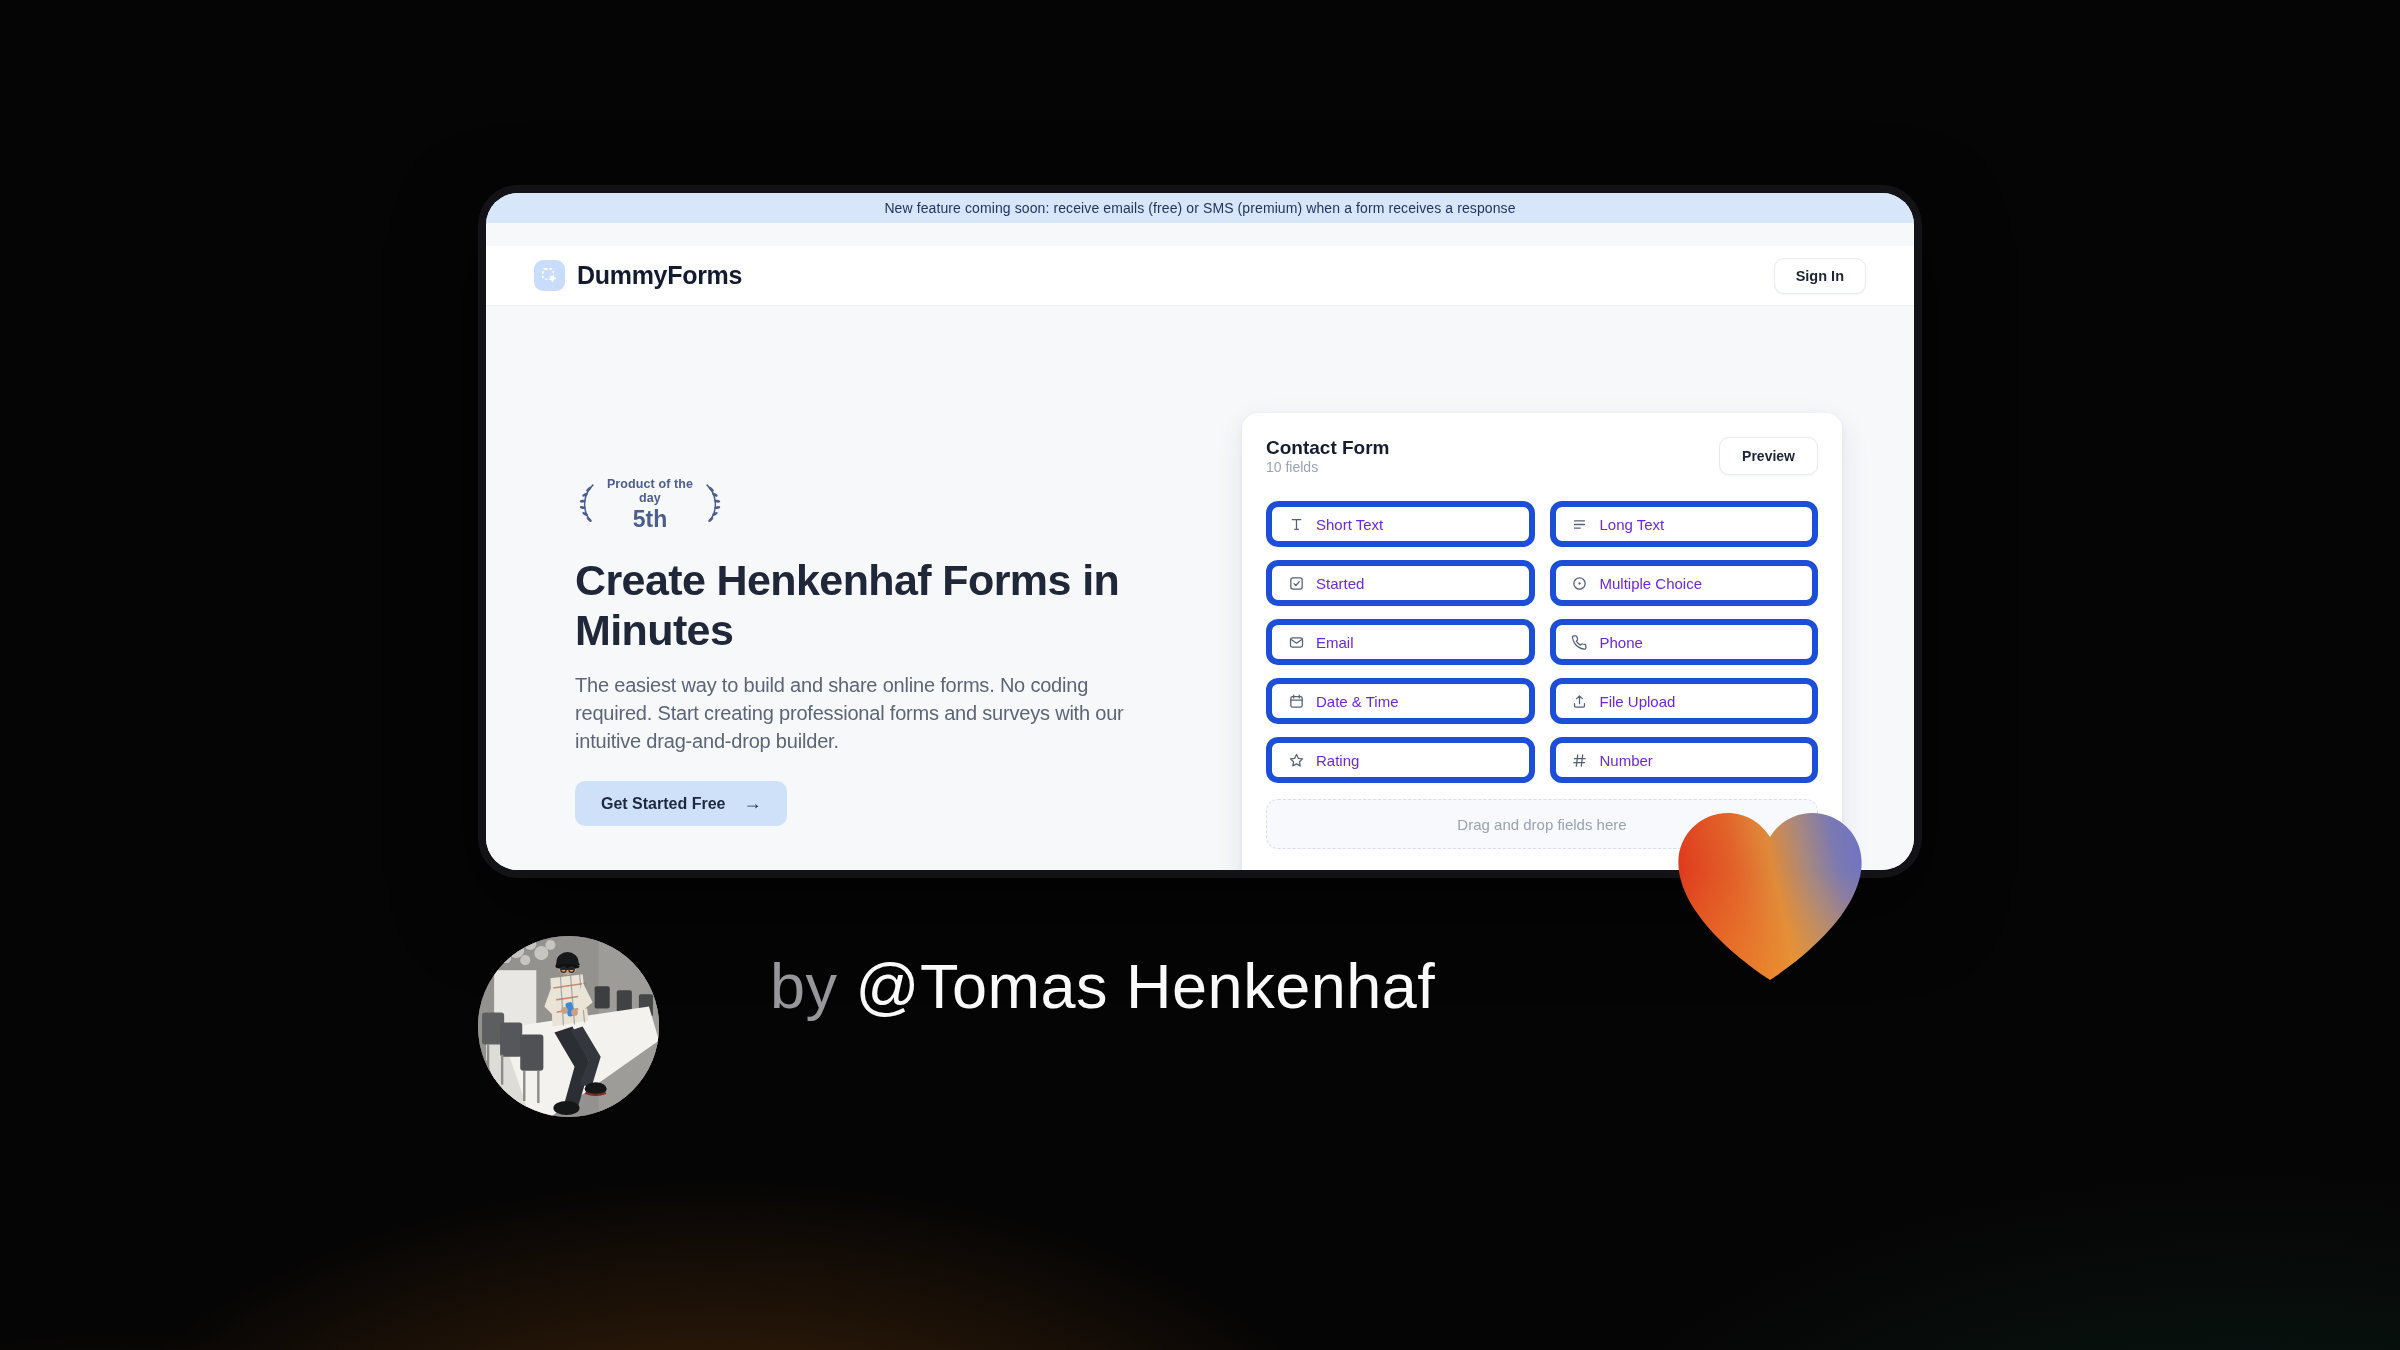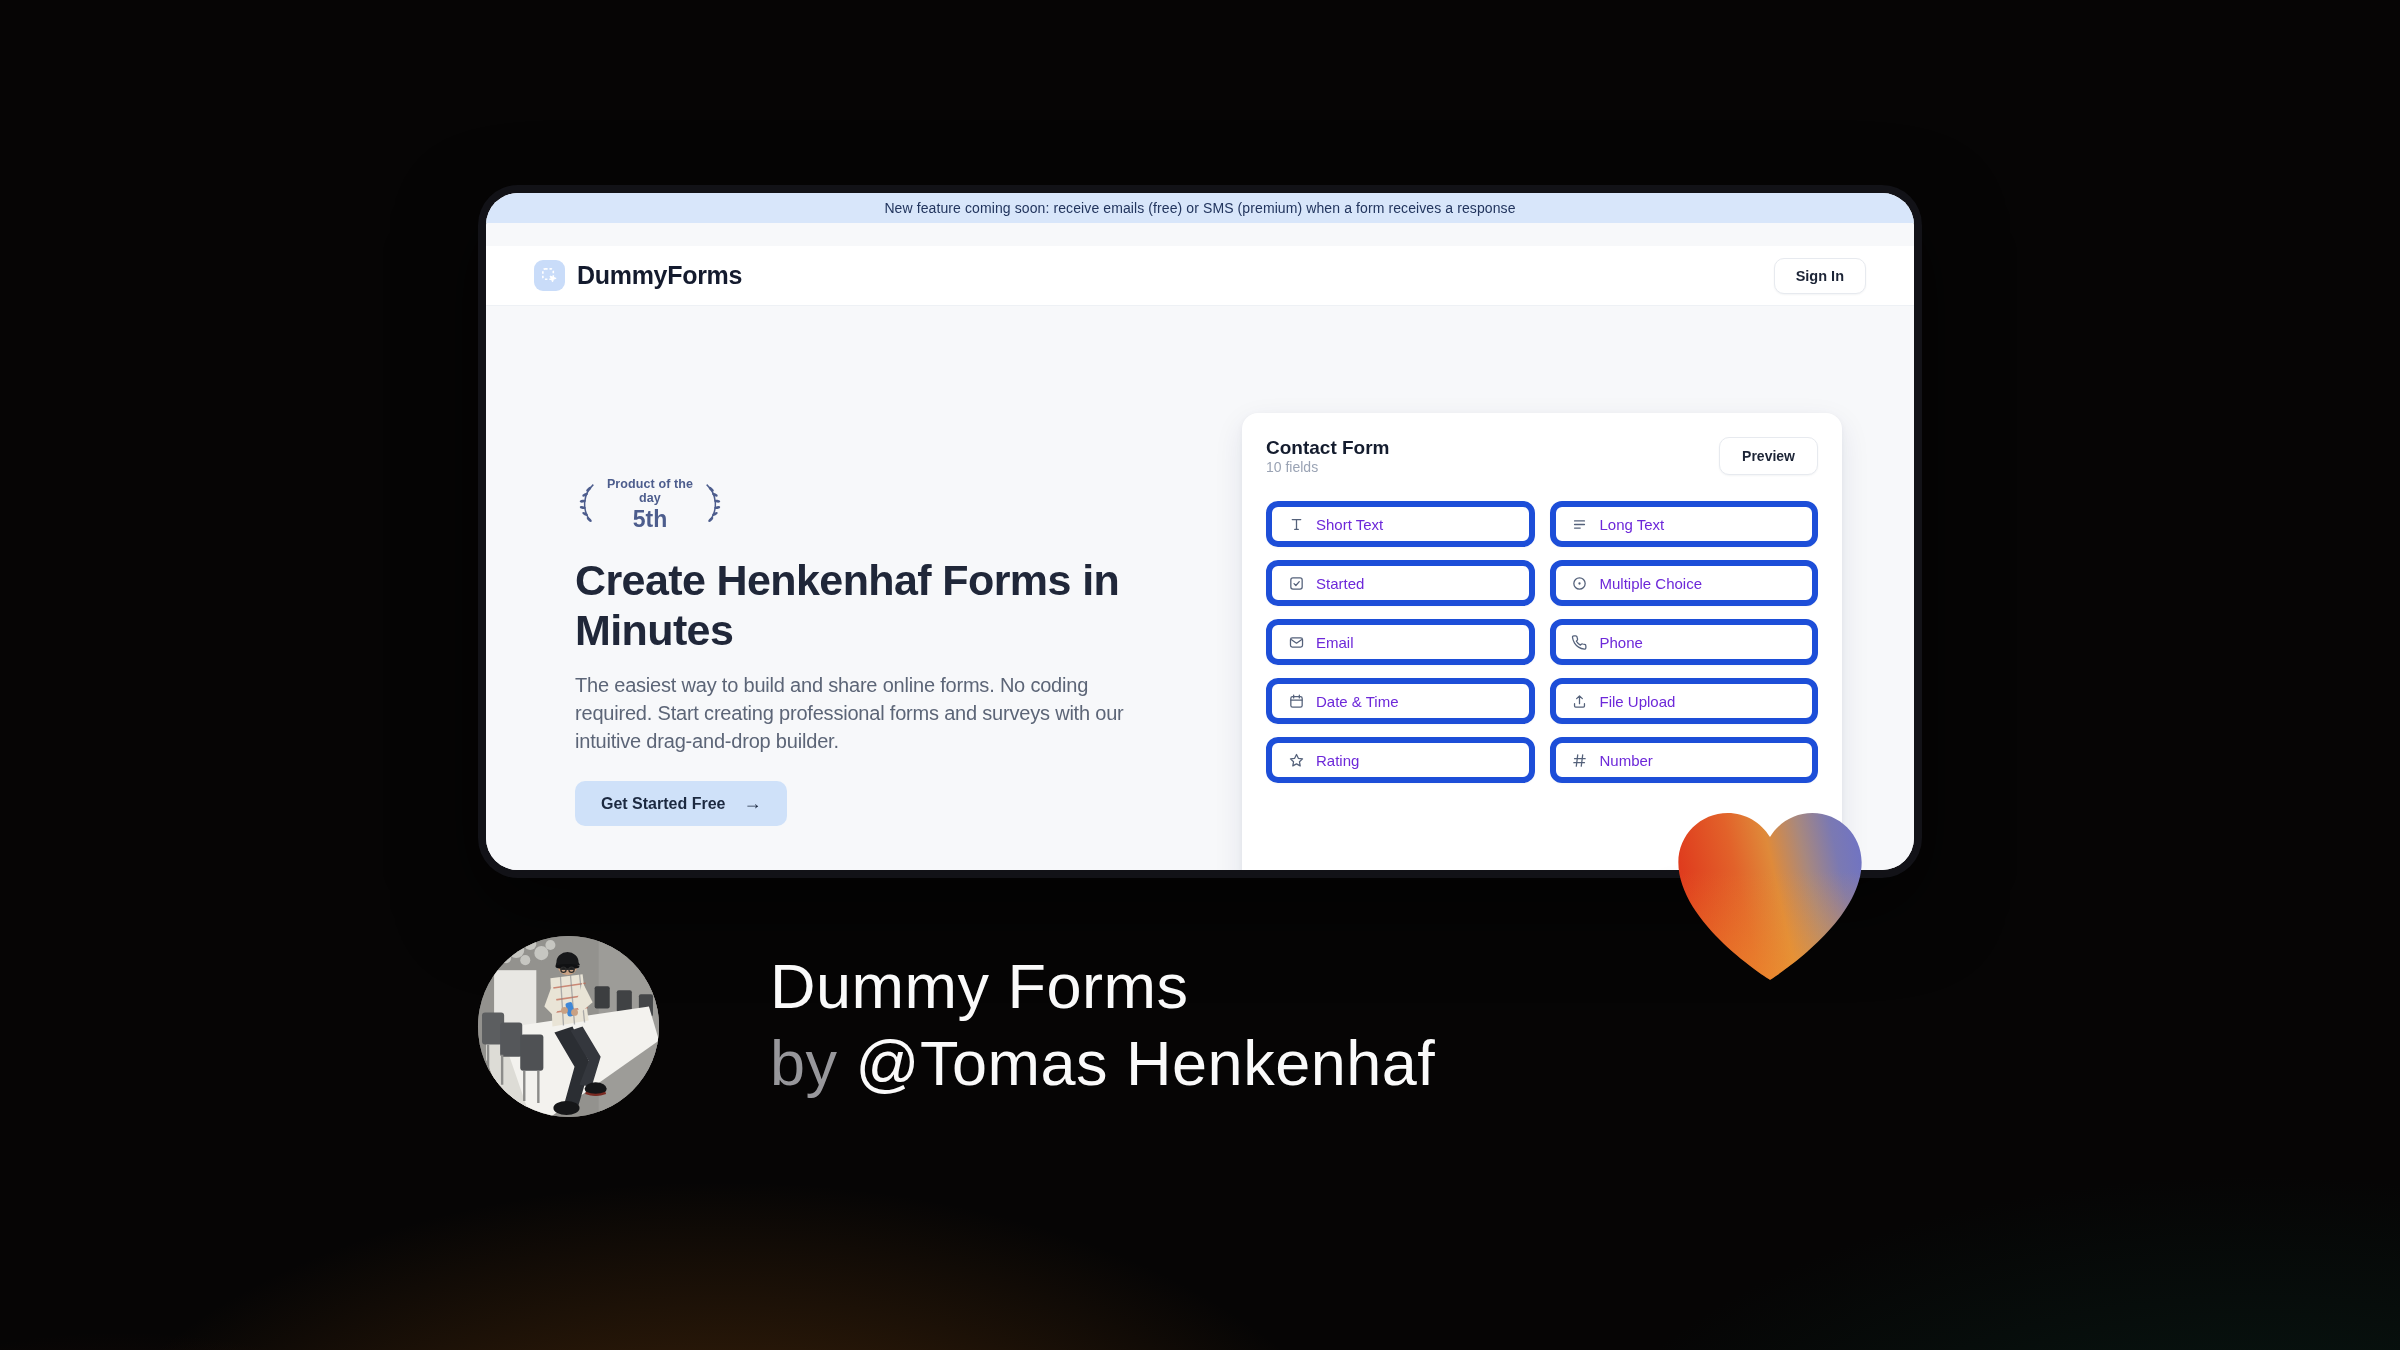--- a/index.html
+++ b/index.html
@@ -296,20 +296,23 @@
             <span class="ficon">
               <svg width="17" height="17" viewBox="0 0 24 24" fill="none" stroke="currentColor" stroke-width="1.8" stroke-linecap="round">
                 <path d="M9.5 4L7.5 20M16.5 4l-2 16M5 9.5h15M4 15h15"></path>
               </svg>
             </span>
             <span>Number</span>
           </div>
 
         </div>
 
+        <div class="dropzone">
+          <span>Drag and drop fields here</span>
+        </div>
 
         <div class="responses-badge">
           <span class="green-dot"></span>
           <span>77</span>
         </div>
       </div>
 
     </div>
   </div>
 </div>
@@ -399,18 +402,17 @@
       <path d="M78 26 a11 10 0 0 1 22 0 l1.5 3 L77 30 Z" fill="#17181a"></path>
       <ellipse cx="89" cy="30.5" rx="12" ry="2.6" fill="#101113"></ellipse>
       <path d="M82 33 h14" stroke="#2a2a2a" stroke-width="1.6"></path>
       <circle cx="85" cy="33.5" r="2.6" fill="none" stroke="#2a2a2a" stroke-width="1.2"></circle>
       <circle cx="93" cy="33.5" r="2.6" fill="none" stroke="#2a2a2a" stroke-width="1.2"></circle>
     </g>
   </svg>
 </div>
 
 <div class="attr-text">
-  <div class="attr-line">Dummy Forms</div>
   <div class="attr-line">
     <span class="attr-by">by</span>
     <span> @Tomas Henkenhaf</span>
   </div>
 </div>
 
 </body></html>

